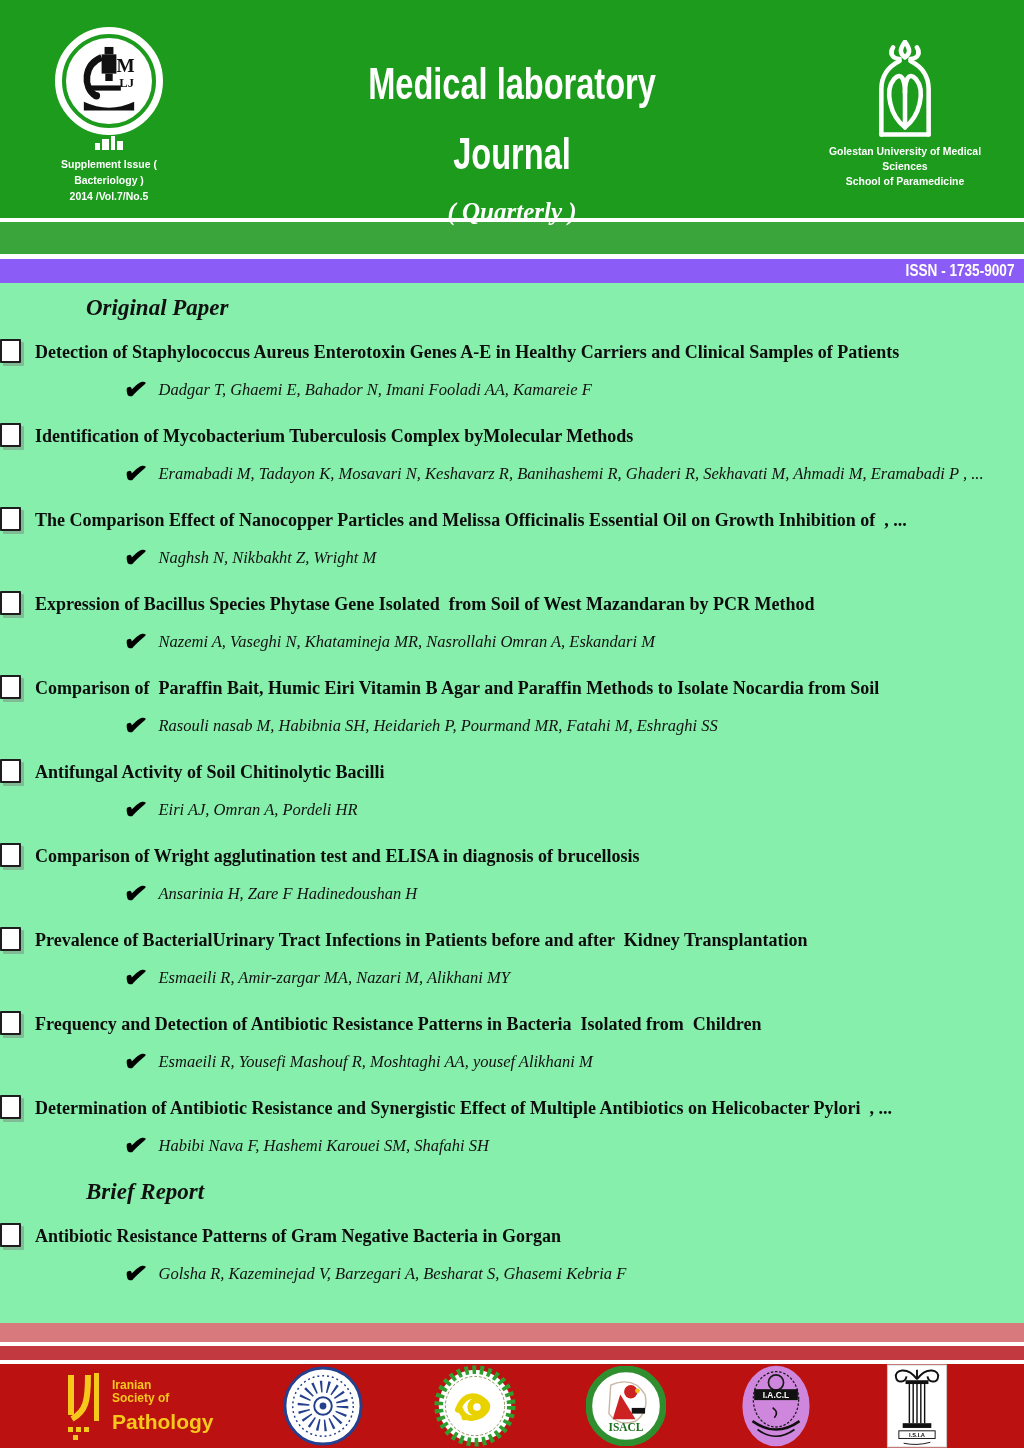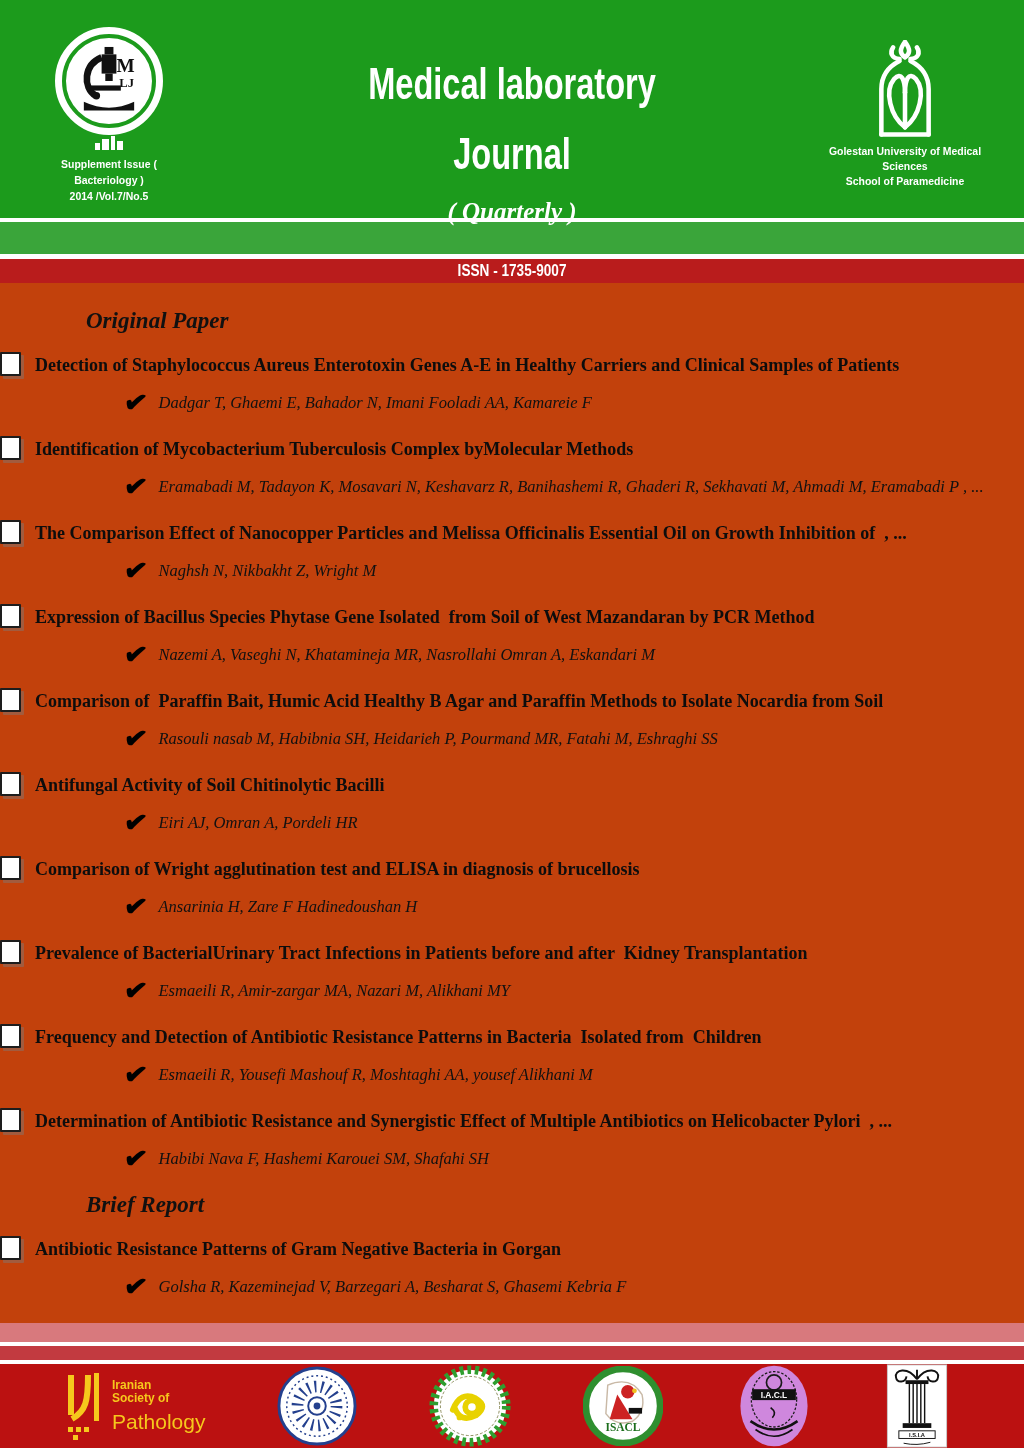--- a/index.html
+++ b/index.html
@@ -30,27 +30,27 @@
       transform:scaleX(0.95); }
 
   .header-right { position:absolute; right:14px; top:40px; width:210px; text-align:center; }
   .right-caption { font-size:11px; font-weight:700; color:#fff; line-height:15px;
       transform:scaleX(0.95); }
 
   
   .gap-white-a { height:4px; background:#ffffff; }
   .mid-band   { height:32px; background:#3aa53a; }
   .gap-white-b { height:5px; background:#ffffff; }
-  .issn-bar   { height:24px; background:#b91c1c; display:flex; align-items:center;
-      justify-content:center; }
+  .issn-bar   { height:24px; background:#8b5cf6; display:flex; align-items:center;
+      justify-content:flex-end; }
   .issn-text  { color:#fff; font-weight:700; font-size:16px; transform:scaleX(0.85);
       letter-spacing:0px; }
 
   
-  .content { height:1040px; background:#c2410c; padding-top:25px; overflow:hidden; }
+  .content { height:1040px; background:#86efac; padding-top:12px; overflow:hidden; }
   .section-heading { font-family:"Liberation Serif", serif; font-style:italic;
       font-weight:700; font-size:23px; color:#111; margin:0 0 18px 86px; }
   .section-heading.second { margin-top:2px; }
 
   .paper { margin-bottom:20px; }
   .title-row { display:flex; gap:14px; align-items:flex-start; height:26px; }
   .checkbox { flex:0 0 auto; width:21px; height:24px; background:#fff;
       border:2.5px solid #1d1d1d; border-radius:1px;
       box-shadow:3px 3px 0 rgba(125,125,125,0.45); }
   .paper-title { font-family:"Liberation Serif", serif; font-weight:700; font-size:18px;
@@ -66,21 +66,21 @@
   .gap-white-c { height:4px; background:#ffffff; }
   .stripe-red { height:14px; background:#c23a40; }
   .gap-white-d { height:4px; background:#ffffff; }
 
   .footer { height:84px; background:#bb1111; display:flex; align-items:center;
       justify-content:space-between; padding:0 76px 0 64px; overflow:hidden; }
 
   .logo-pathology { display:flex; gap:8px; align-items:center; }
   .pathology-text { color:#f6c81c; font-family:"Liberation Sans", sans-serif; line-height:1.05; }
   .pathology-text .t1, .pathology-text .t2 { font-size:12px; font-weight:700; display:block; }
-  .pathology-text .t3 { font-size:21px; font-weight:400; display:block; margin-top:6px; }
+  .pathology-text .t3 { font-size:21px; font-weight:700; display:block; margin-top:6px; }
 
   .round-logo { display:block; }
 </style>
 </head>
 <body>
 
 <div class="header">
 
   <div class="header-center">
     <span class="journal-title-line title-l1">Medical laboratory</span>
@@ -182,21 +182,21 @@
     </div>
     <div class="authors-row">
       <span class="check-icon">✔</span>
       <span class="paper-authors">Nazemi A, Vaseghi N, Khatamineja MR, Nasrollahi Omran A, Eskandari M</span>
     </div>
   </div>
 
   <div class="paper">
     <div class="title-row">
       <span class="checkbox"></span>
-      <span class="paper-title">Comparison of  Paraffin Bait, Humic Acid Healthy B Agar and Paraffin Methods to Isolate Nocardia from Soil</span>
+      <span class="paper-title">Comparison of  Paraffin Bait, Humic Eiri Vitamin B Agar and Paraffin Methods to Isolate Nocardia from Soil</span>
     </div>
     <div class="authors-row">
       <span class="check-icon">✔</span>
       <span class="paper-authors">Rasouli nasab M, Habibnia SH, Heidarieh P, Pourmand MR, Fatahi M, Eshraghi SS</span>
     </div>
   </div>
 
   <div class="paper">
     <div class="title-row">
       <span class="checkbox"></span>

